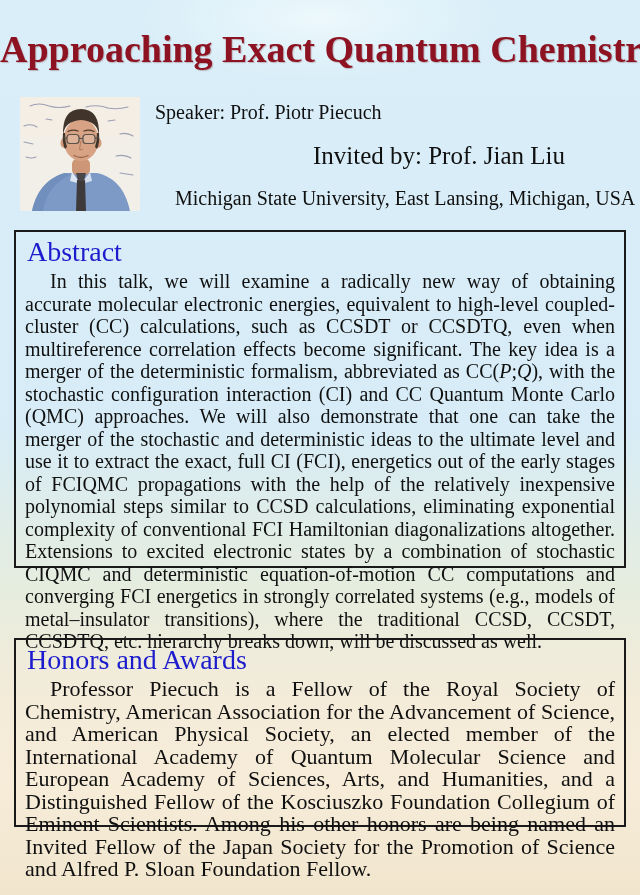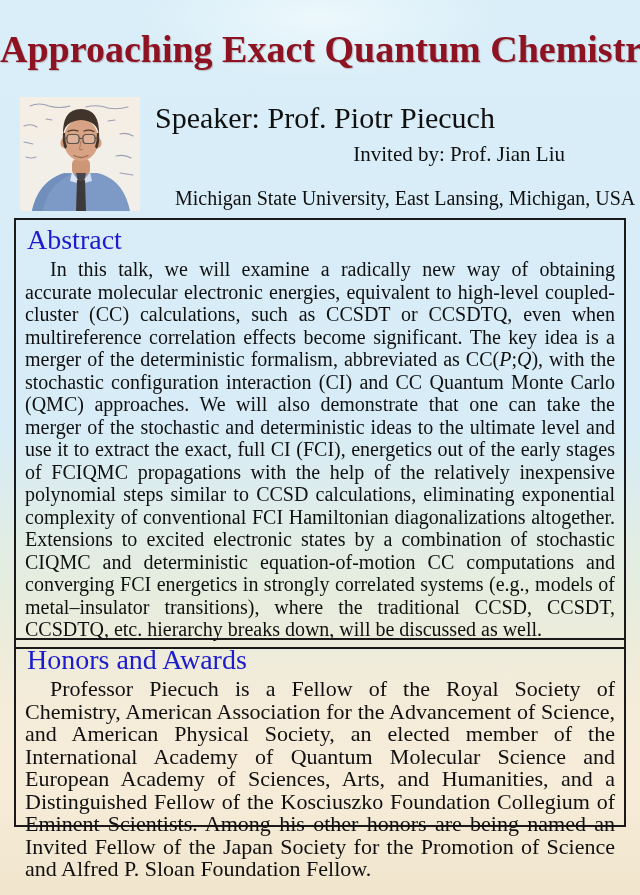--- a/index.html
+++ b/index.html
@@ -36,48 +36,48 @@
   }
   .speaker-photo {
     position: absolute;
     left: 20px; top: 97px;
     width: 120px; height: 114px;
     display: block;
   }
   .speaker-line {
     position: absolute;
     left: 155px; top: 101px;
-    font-size: 30px;
+    font-size: 20px;
     color: var(--body-text);
     white-space: nowrap;
   }
   .invited-line {
     position: absolute;
     right: 75px; top: 142px;
-    font-size: 21px;
+    font-size: 25px;
     color: var(--body-text);
     white-space: nowrap;
   }
   .affiliation-line {
     position: absolute;
     left: 151px; top: 187px;
     font-size: 20px;
     color: var(--body-text);
     white-space: nowrap;
     margin-left: 24px;
   }
   .text-box {
     position: absolute;
     left: 14px;
     width: 612px;
     border: 2px solid var(--box-border);
     padding: 2px 9px 2px 9px;
     background: transparent;
   }
-  .abstract-box { top: 218px; height: 431px; }
+  .abstract-box { top: 230px; height: 338px; }
   .honors-box   { top: 638px; height: 189px; }
   .section-heading {
     font-size: 28px;
     font-weight: 400;
     color: var(--heading-blue);
     line-height: 1.18;
     margin: 1px 0 2px 2px;
   }
   .section-body {
     font-size: 22px;

